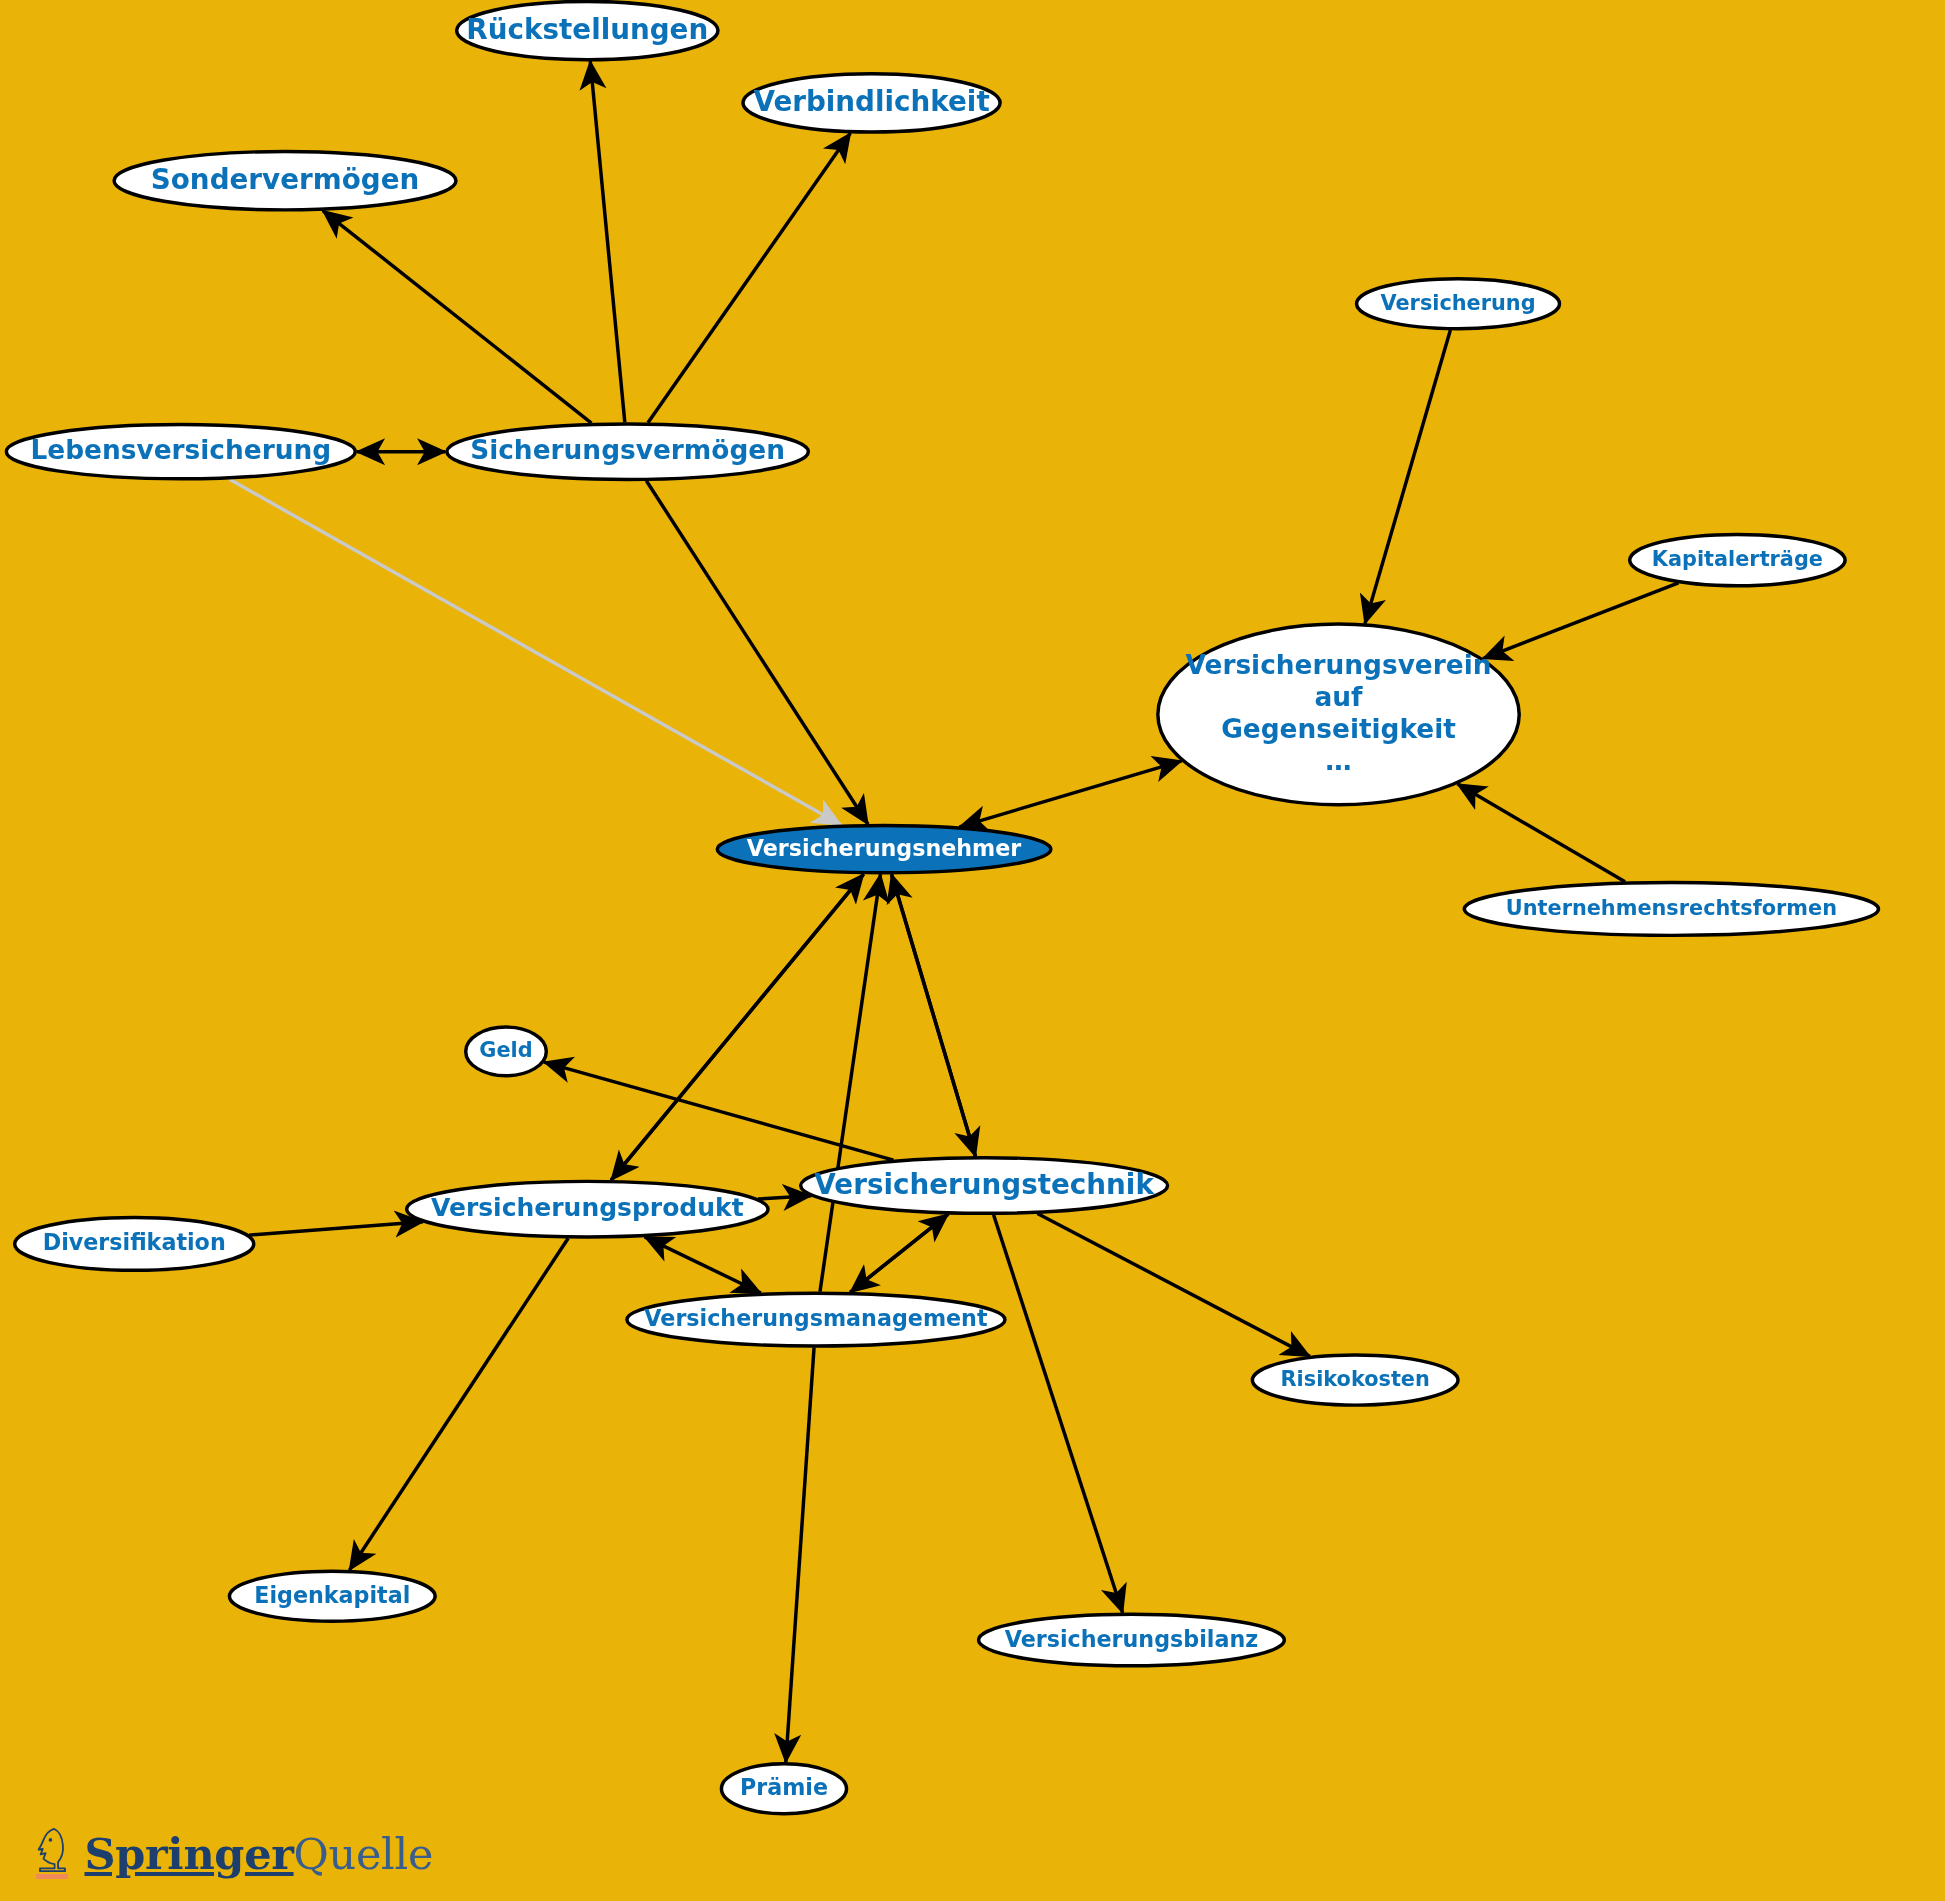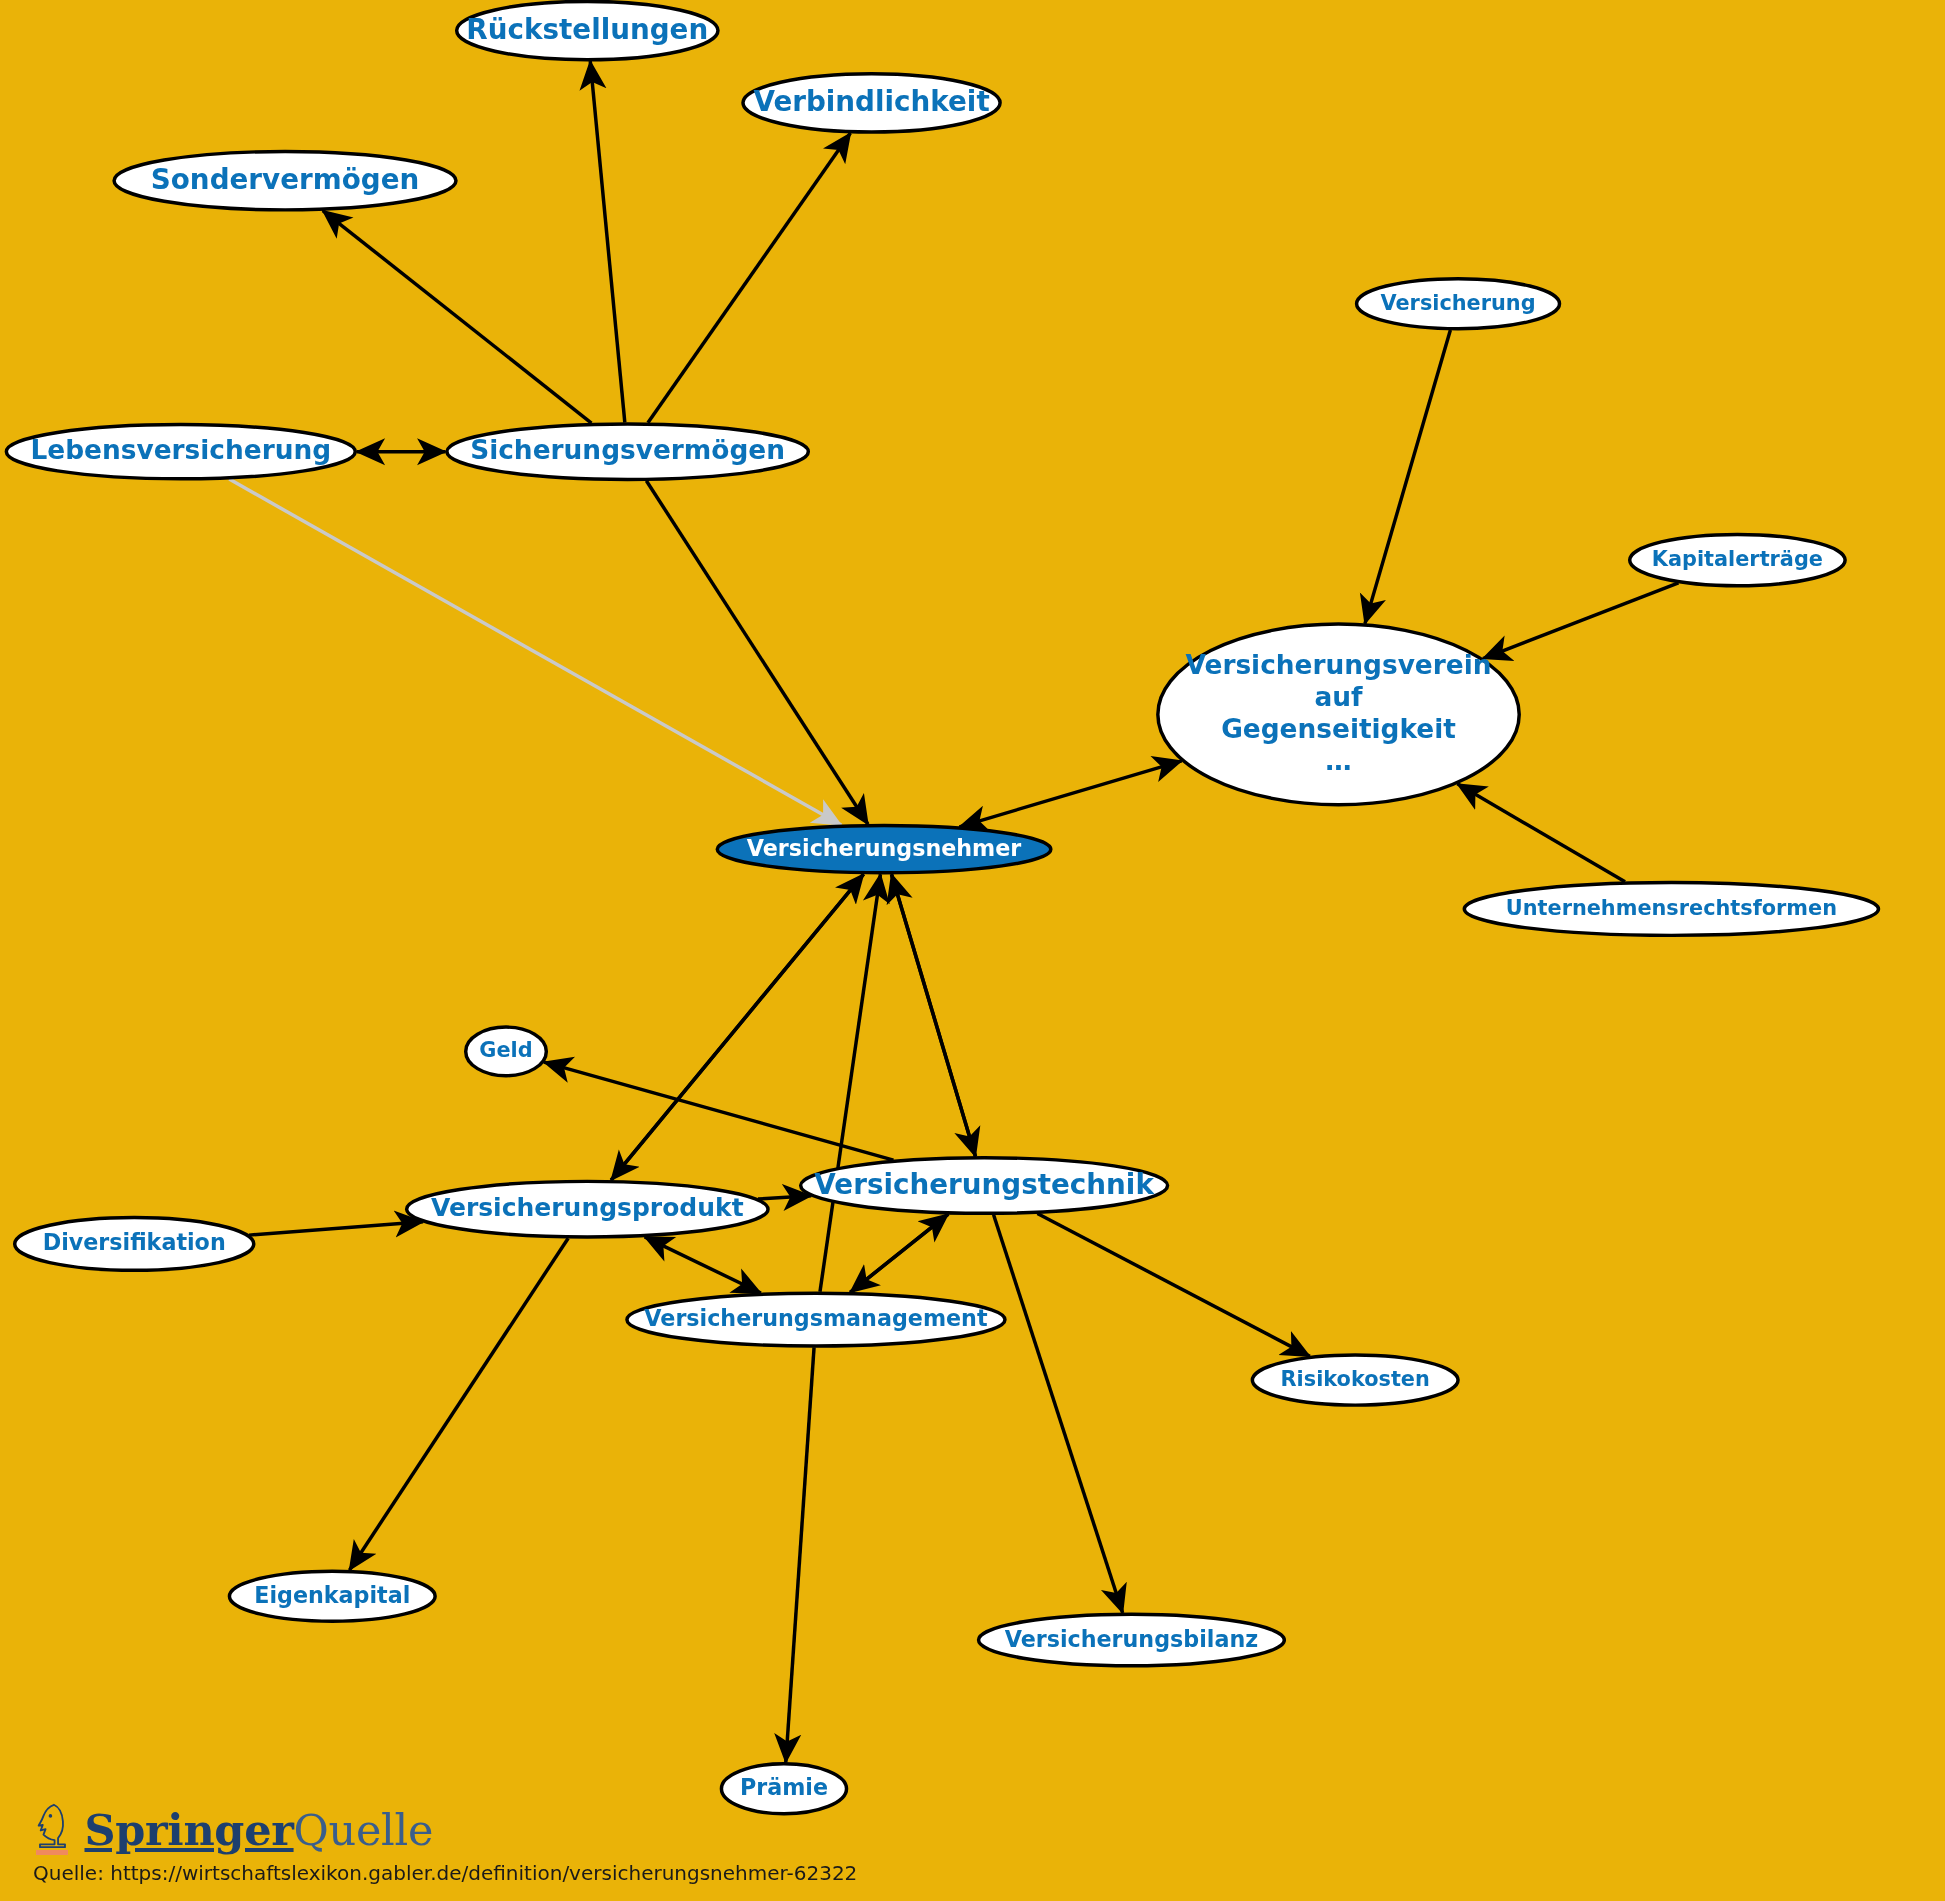--- a/index.html
+++ b/index.html
@@ -225,17 +225,16 @@
     <div class="logo-row">
       <span class="logo-mark">
         <svg width="39" height="50" viewBox="0 0 56 72" xmlns="http://www.w3.org/2000/svg">
           <path d="M30 4 C24 6 18 12 15 20 C13 26 10 30 8 34 L14 33 L11 41 L18 39 L15 47 C18 50 24 54 31 55 L31 61 L10 61 L10 65 L46 65 L46 61 L36 61 L36 52 C41 46 44 38 43 28 C42 16 37 7 30 4 Z" fill="none" stroke="#1d3f6e" stroke-width="2.6" stroke-linejoin="round"></path>
           <circle cx="25" cy="20" r="2.6" fill="#1d3f6e"></circle>
         </svg>
         <span style="display:block;width:32px;height:4.9px;background:#f08a5d;position:absolute;left:2.8px;bottom:-3.5px;"></span>
       </span>
       <span class="logo-wordmark"><span class="bold">Springer</span><span class="light">Quelle</span></span>
     </div>
-    <div class="source-line">Quelle: https://wirtschaftslexikon.gabler.de/definition/versicherungsnehmer-62322</div>
   </div>
 
 </div>
 
 
 </body></html>

